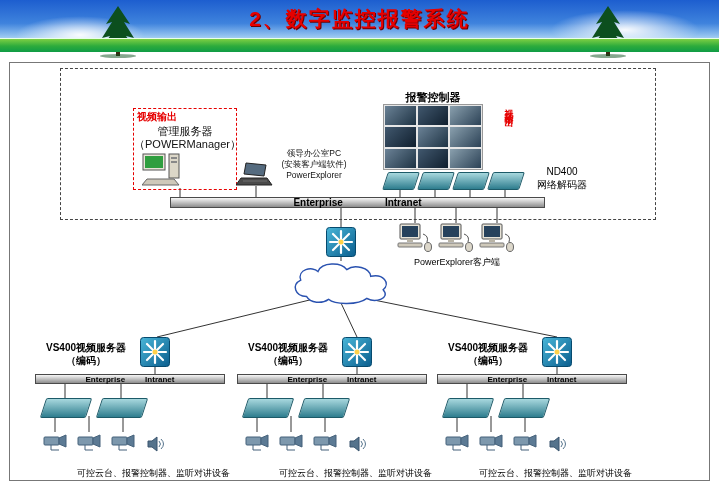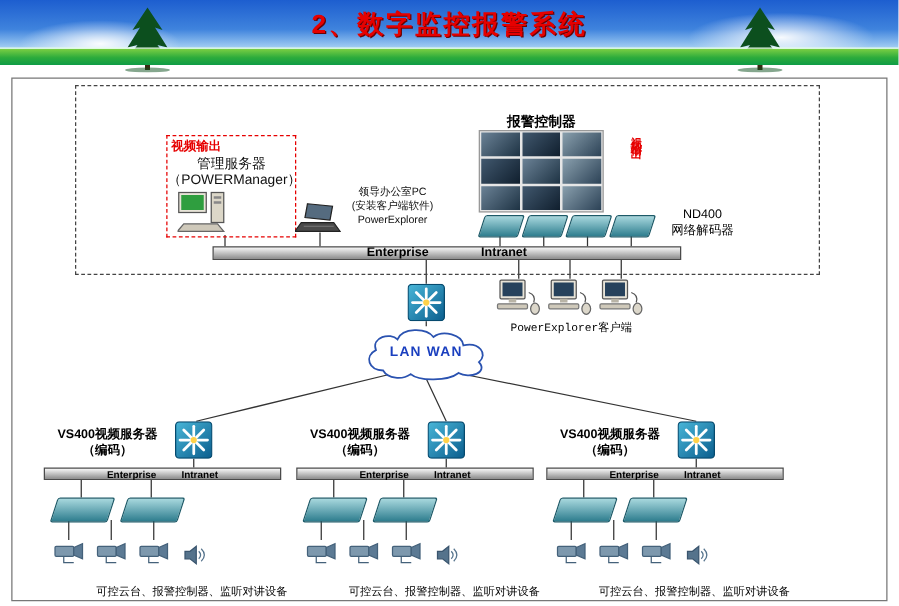--- a/index.html
+++ b/index.html
@@ -53,21 +53,21 @@
 
   .bus{position:absolute;background:linear-gradient(180deg,#f7f7f7,#8d8d8d);
        border:1px solid #4a4a4a;box-sizing:border-box;display:flex;align-items:center;
        justify-content:center;gap:42px;}
   .bus.main{left:170px;top:137px;width:375px;height:11px;font-size:10px;font-weight:bold;}
   .bus.small{font-size:8px;font-weight:bold;gap:20px;}
 
   .switch{position:absolute;width:30px;height:30px;}
   .central-switch{left:326px;top:167px;}
   .pc{position:absolute;top:163px;}
-  .client-label{position:absolute;left:392px;top:196px;width:130px;text-align:center;font-size:9px;font-family:Liberation Mono, monospace;}
+  .client-label{position:absolute;left:392px;top:196px;width:130px;text-align:center;font-size:9px;}
 
   .cloud-wrap{position:absolute;left:281px;top:200px;width:120px;height:46px;}
   .cloud-label{position:absolute;top:16px;left:0;width:120px;text-align:center;
                font-size:11px;font-weight:bold;color:#1a3fbf;letter-spacing:1px;}
 
   .branch{position:absolute;top:277px;width:200px;height:148px;}
   .branch .switch{left:105px;top:0;}
   .vs-label{position:absolute;left:0;top:5px;width:102px;text-align:center;
             font-size:10px;font-weight:bold;line-height:1.25;}
   .branch .bus{left:0;top:37px;width:190px;height:10px;}
@@ -212,21 +212,20 @@
       <rect x="2" y="20" width="24" height="4" rx="1" fill="#cfc9ba" stroke="#777"></rect>
       <ellipse cx="32" cy="24" rx="3.5" ry="4.5" fill="#dcd7ca" stroke="#666"></ellipse>
       <path d="M31 19 q2 -6 -4 -8" stroke="#555" fill="none"></path>
     </svg>
     <div class="client-label">PowerExplorer客户端</div>
 
     <div class="cloud-wrap">
       <svg width="120" height="46" viewBox="0 0 112 48">
         <path d="M20 38 C8 38 4 26 14 21 C10 10 26 6 32 12 C36 2 56 2 62 10 C70 4 86 8 87 17 C100 14 108 24 100 31 C108 40 92 45 83 40 C74 47 50 47 43 41 C36 46 24 45 20 38 Z" fill="#ffffff" stroke="#2a52b0" stroke-width="1.5"></path>
       </svg>
-      <div class="cloud-label">LAN WAN</div>
     </div>
 
     <div class="branch" style="left:35px">
       <div class="vs-label">
         <div>VS400视频服务器</div>
         <div>（编码）</div>
       </div>
       <svg class="switch" viewBox="0 0 30 30">
         <rect x="0.5" y="0.5" width="29" height="29" rx="3" fill="url(#swg)" stroke="#064a6e"></rect>
         <g stroke="#fff" stroke-width="2.2" stroke-linecap="round">

